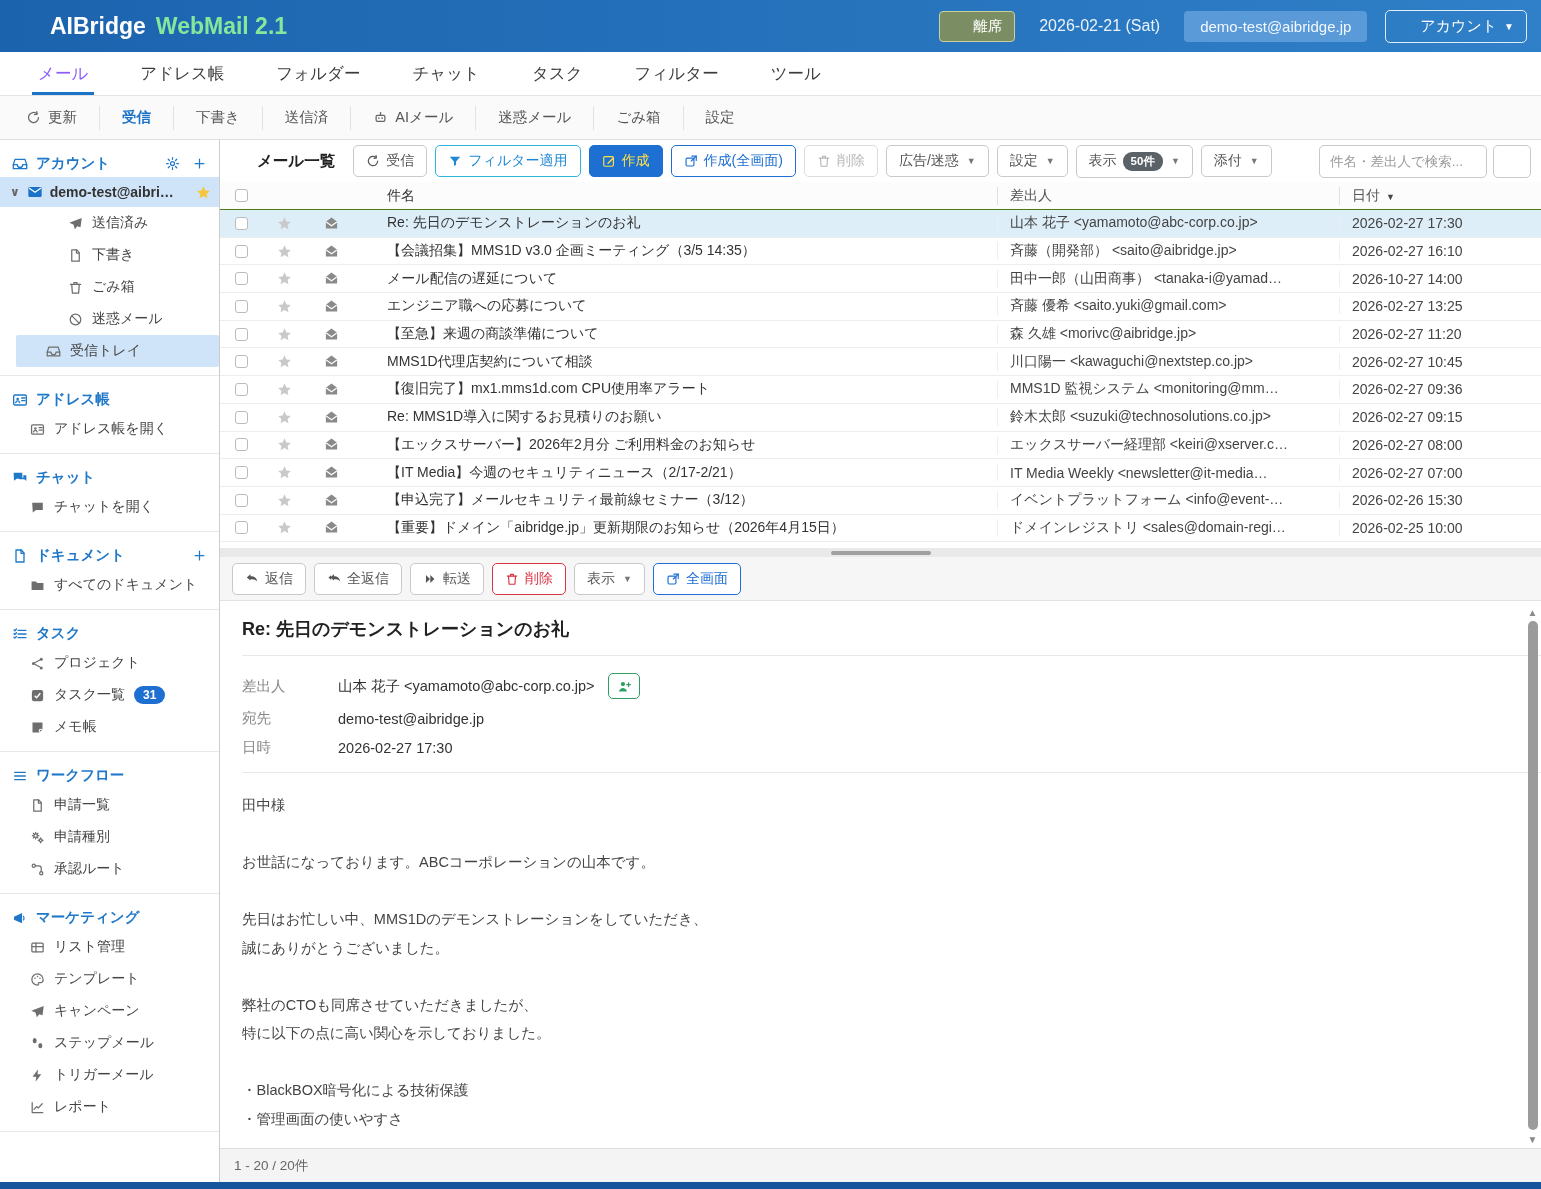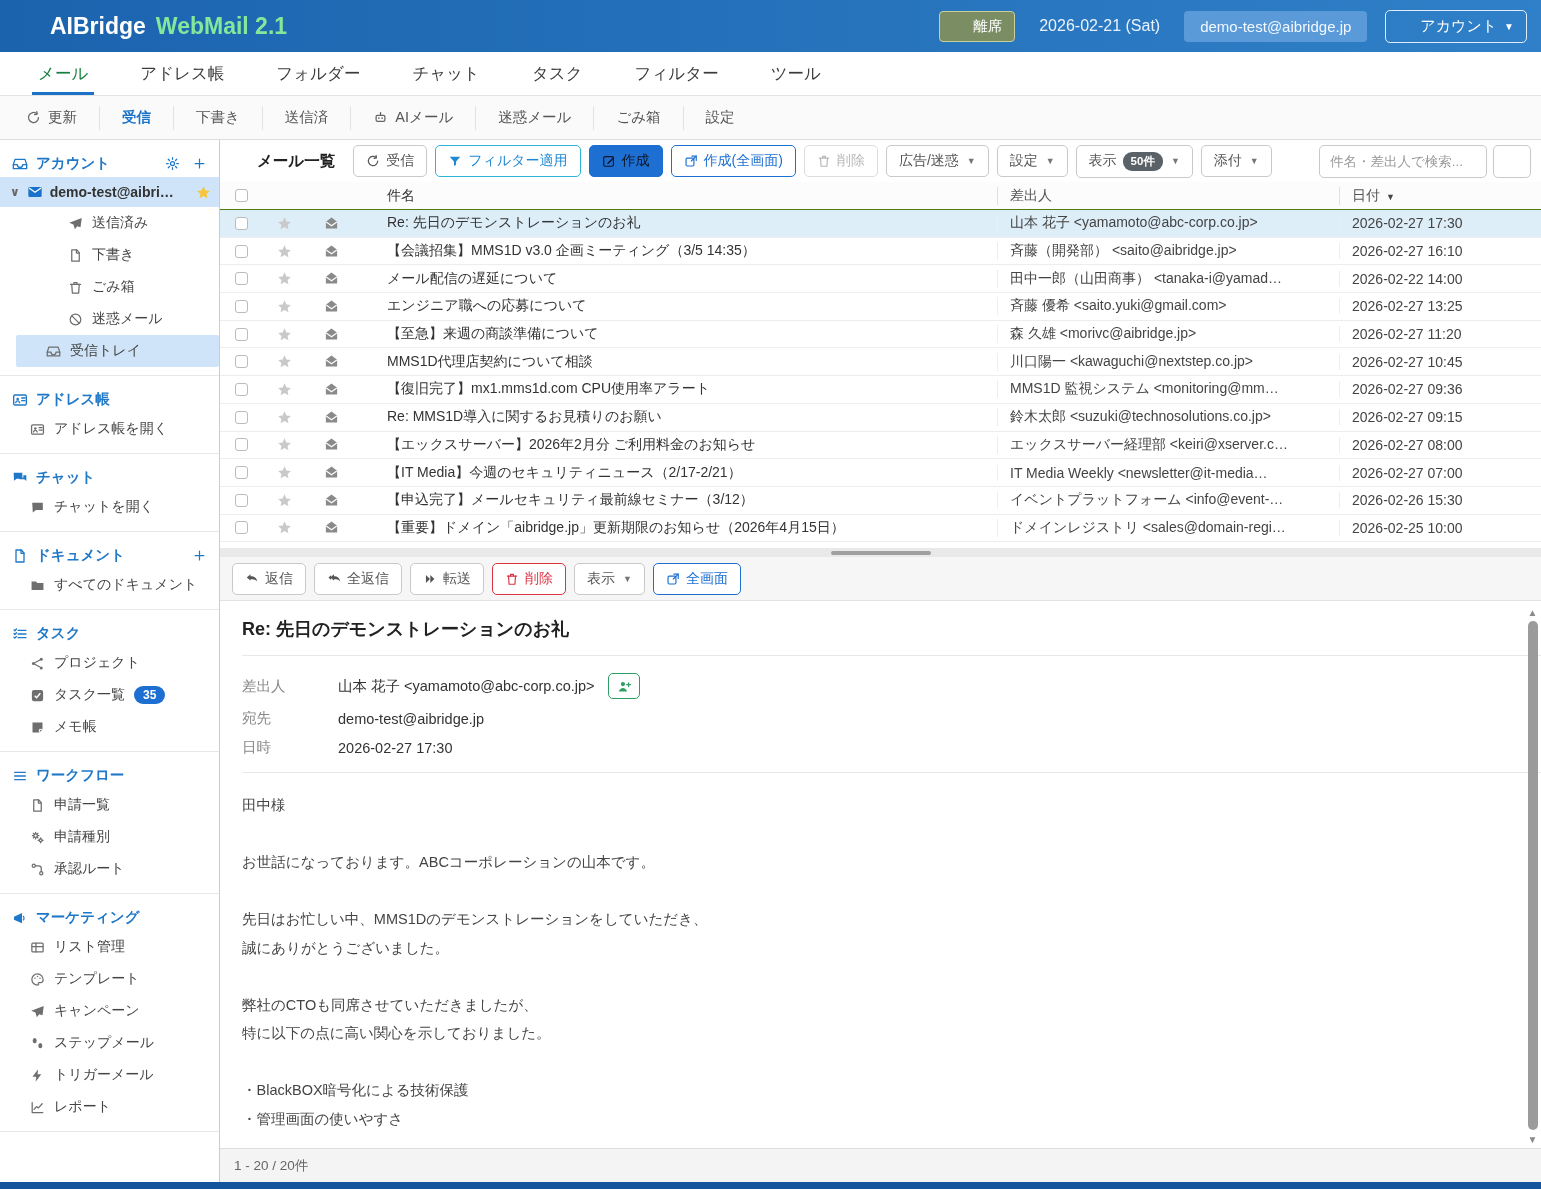--- a/index.html
+++ b/index.html
@@ -19,21 +19,21 @@
   .topbar .spacer { flex:1; }
   .status-btn { background:#7b8d62; border:1px solid #c9d09a; color:#fff; border-radius:4px; padding:5px 12px; font-size:14.5px; display:flex; align-items:center; gap:7px; cursor:pointer; }
   .topbar-date { margin:0 24px; font-size:16px; color:#eaf3fc; }
   .email-pill { background:#5a9ad8; color:#f2f8ff; border-radius:4px; padding:7px 16px; font-size:15px; margin-right:18px; }
   .account-btn { background:transparent; border:1.5px solid rgba(255,255,255,.85); border-radius:5px; color:#fff; padding:6px 12px; font-size:15px; display:flex; align-items:center; gap:7px; cursor:pointer; }
   .account-btn .car { font-size:10px; }
 
   
   .nav { height:44px; background:#fff; border-bottom:1px solid #e3e3e3; display:flex; align-items:stretch; padding-left:38px; gap:52px; flex:0 0 auto; }
   .nav-tab { display:flex; align-items:center; font-size:16.5px; color:#3c3c3c; cursor:pointer; position:relative; }
-  .nav-tab.active { color:#15803d; }
+  .nav-tab.active { color:#8b5cf6; }
   .nav-tab.active::after { content:""; position:absolute; left:-6px; right:-6px; bottom:0; height:3px; background:#1a73c8; }
 
   
   .subbar { height:44px; background:#fafafa; border-bottom:1px solid #ddd; display:flex; align-items:center; padding-left:18px; flex:0 0 auto; }
   .sub-item { display:flex; align-items:center; gap:7px; padding:0 22px; color:#555; font-size:14.5px; cursor:pointer; border-right:1px solid #e2e2e2; height:24px; }
   .sub-item:first-child { padding-left:8px; }
   .sub-item:last-child { border-right:none; }
   .sub-item.active { color:#1a73c8; font-weight:bold; }
   .sub-item .ic { font-size:15px; color:#666; }
 
@@ -63,21 +63,21 @@
 
   
   .ltb { height:42px; display:flex; align-items:center; gap:8px; padding:0 10px 0 12px; background:#fff; flex:0 0 auto; }
   .ltb-title { display:flex; align-items:center; gap:8px; font-weight:bold; font-size:15.5px; margin-right:10px; color:#222; }
   .ltb-title .ic { font-size:17px; color:#333; }
   .btn { display:inline-flex; align-items:center; gap:6px; border:1px solid #c9c9c9; background:#fff; color:#555; border-radius:5px; padding:6px 12px; font-size:14px; cursor:pointer; white-space:nowrap; }
   .btn .ic { font-size:14px; }
   .btn .car { font-size:9px; color:#777; margin-left:2px; }
   .btn.v-cyan { border-color:#2db4d8; color:#1e88d2; }
   .btn.v-cyan .ic { color:#1e88d2; }
-  .btn.v-primary { background:#1d6fd2; border-color:#1d6fd2; color:#0f172a; }
+  .btn.v-primary { background:#1d6fd2; border-color:#1d6fd2; color:#fde047; }
   .btn.v-oprimary { border-color:#1d6fd2; color:#1d6fd2; }
   .btn.v-danger { border-color:#d93444; color:#d93444; }
   .btn.v-disabled { border-color:#ddd; color:#b8b8b8; cursor:default; }
   .btn .mini-badge { background:#5a6268; color:#fff; border-radius:9px; font-size:11.5px; padding:2px 8px; font-weight:bold; }
   .ltb .search-wrap { margin-left:auto; display:flex; gap:6px; }
   .search-input { width:168px; height:33px; border:1px solid #c9c9c9; border-radius:5px; padding:0 10px; font-size:13.5px; color:#333; font-family:inherit; }
   .search-input::placeholder { color:#999; }
   .search-btn { width:38px; height:33px; border:1px solid #c9c9c9; border-radius:5px; background:#fff; display:flex; align-items:center; justify-content:center; color:#555; font-size:15px; cursor:pointer; }
 
   
@@ -389,21 +389,21 @@
             <span>プロジェクト</span>
           </div>
           <div class="sb-item">
             <span class="ic">
               <svg viewBox="0 0 24 24" fill="currentColor" stroke="none">
                 <rect x="3" y="3" width="18" height="18" rx="3.5"></rect>
                 <path d="M7.5 12.5l3 3 6-7" stroke="#fff" stroke-width="2.2" fill="none"></path>
               </svg>
             </span>
             <span>タスク一覧</span>
-            <span class="sb-badge">35</span>
+            <span class="sb-badge">31</span>
           </div>
           <div class="sb-item">
             <span class="ic">
               <svg viewBox="0 0 24 24" fill="currentColor" stroke="none">
                 <path d="M4 4h16v11l-5 5H4z"></path>
                 <path d="M15 20v-5h5" stroke="#fff" stroke-width="1.6" fill="none"></path>
               </svg>
             </span>
             <span>メモ帳</span>
           </div>
@@ -660,21 +660,21 @@
               <div class="c-env">
                 <span class="ic">
                   <svg viewBox="0 0 24 24" fill="currentColor" stroke="none">
                     <path d="M3 9l9-6.5L21 9v11H3z"></path>
                     <path d="M3.5 9.5l8.5 6 8.5-6" stroke="#fff" stroke-width="1.8" fill="none"></path>
                   </svg>
                 </span>
               </div>
               <div class="c-subj">メール配信の遅延について</div>
               <div class="c-from">田中一郎（山田商事） &lt;tanaka-i@yamad…</div>
-              <div class="c-date">2026-02-22 14:00</div>
+              <div class="c-date">2026-10-27 14:00</div>
             </div><div class="mrow">
               <div class="c-check">
                 <span class="cb"></span>
               </div>
               <div class="c-star">
                 <span class="ic">
                   <svg viewBox="0 0 24 24" fill="currentColor" stroke="none">
                     <path d="M12 2l3 6.6 7.2.8-5.3 4.9L18.3 21 12 17.4 5.7 21l1.4-6.7L1.8 9.4 9 8.6z"></path>
                   </svg>
                 </span>

